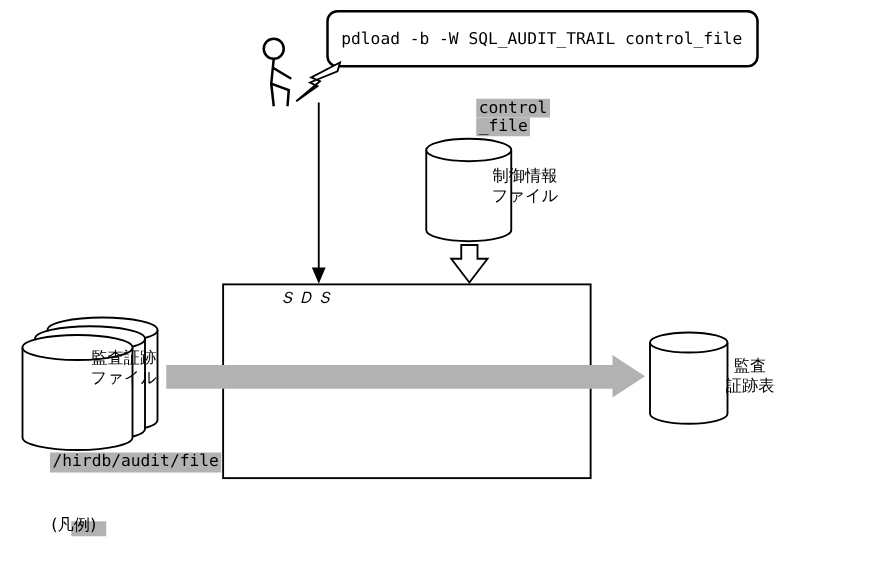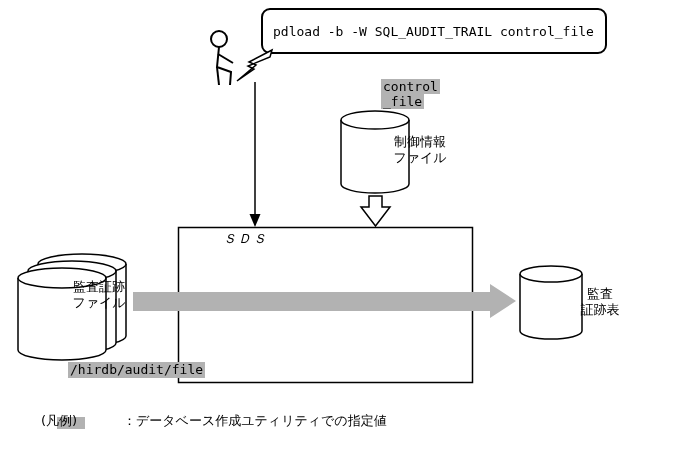--- a/index.html
+++ b/index.html
@@ -81,26 +81,25 @@
     <div>ファイル</div>
   </div>
 
   <div class="txt" style="left:186px; top:231px; letter-spacing:2px;font-style:italic;">ＳＤＳ</div>
 
   <div class="txt center" style="left:18px; top:279px; width:88px;">
     <div>監査証跡</div>
     <div>ファイル</div>
   </div>
 
-  <div class="txt mono" style="left:3px; top:362px;margin-left:28px;">
+  <div class="txt mono" style="left:3px; top:362px;">
     <span class="hl">/hirdb/audit/file</span>
   </div>
 
   <div class="txt center" style="left:520px; top:286px; width:62px;margin-left:12px;">
     <div>監査</div>
     <div>証跡表</div>
   </div>
 
 
   <div class="txt" style="left:4px; top:413px;text-align:center;">(凡例)</div>
-  <div class="txt" style="left:86px; top:413px;">：データベース作成ユティリティでの指定値</div>
 
 </div>
 
 </body></html>

